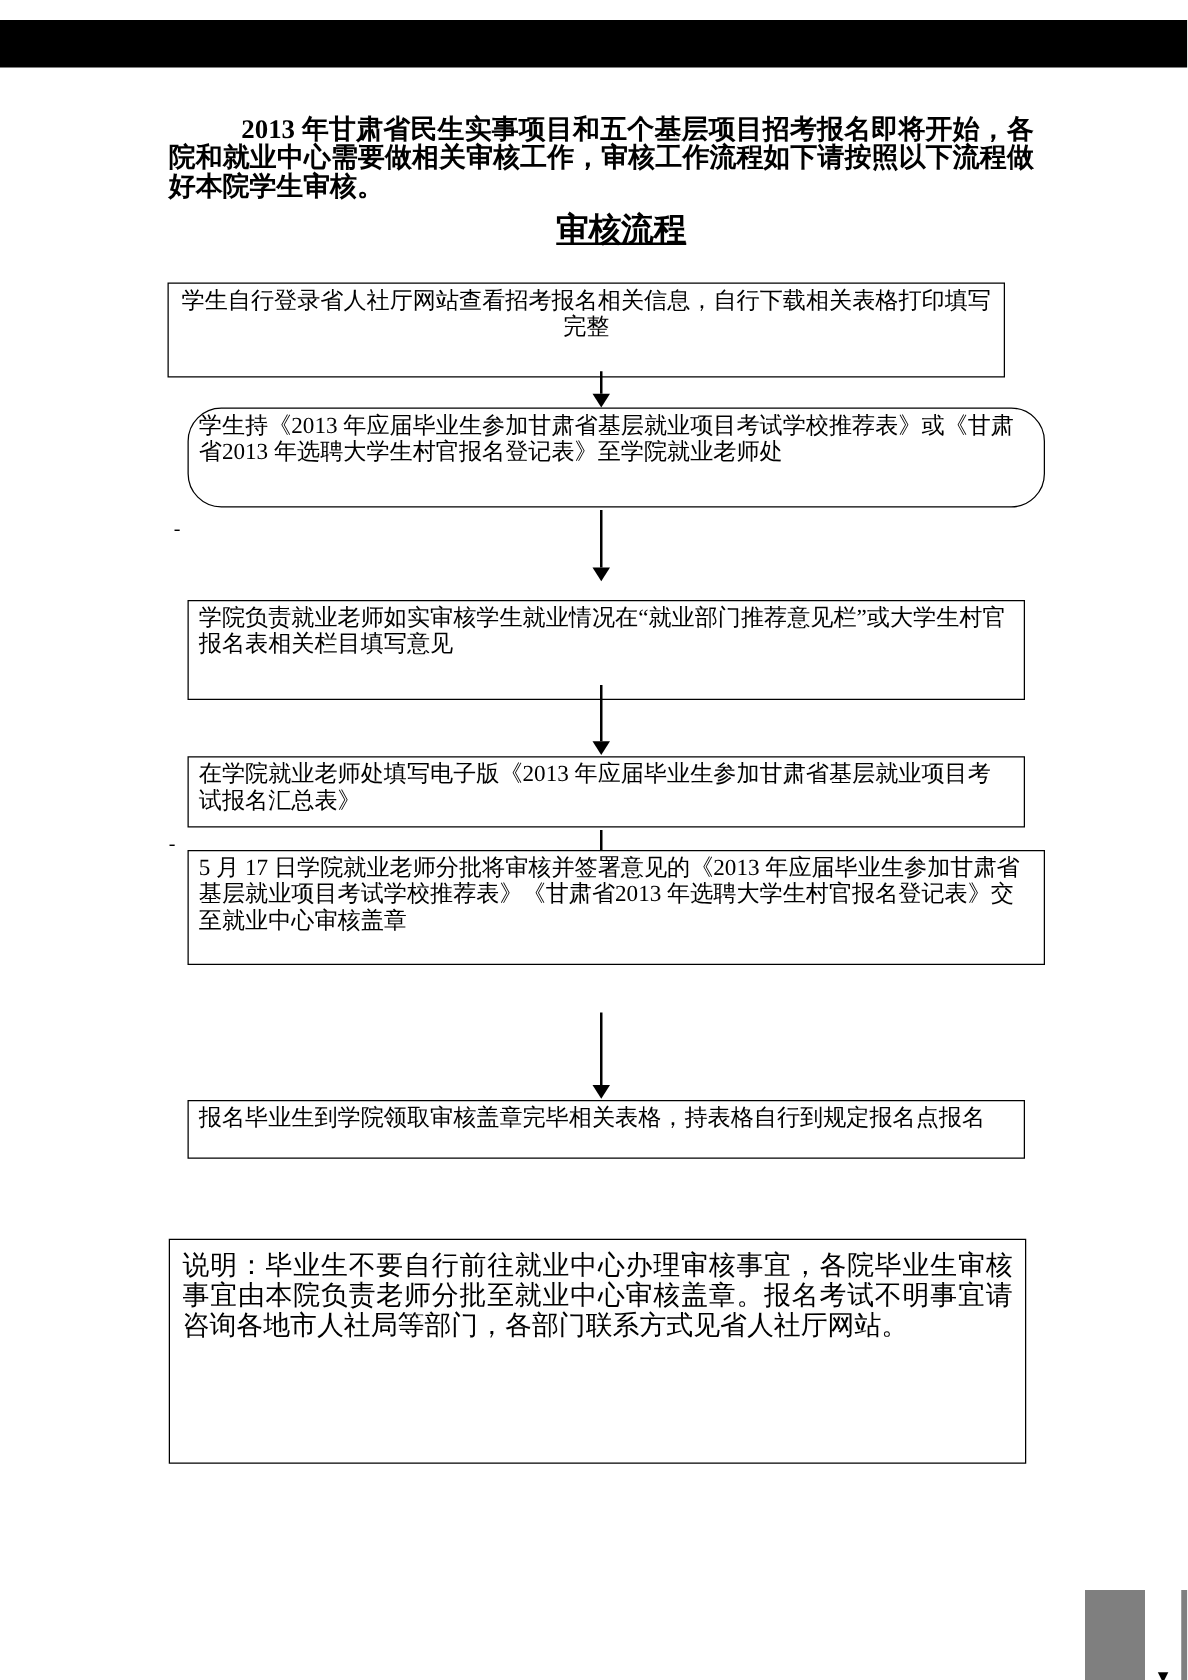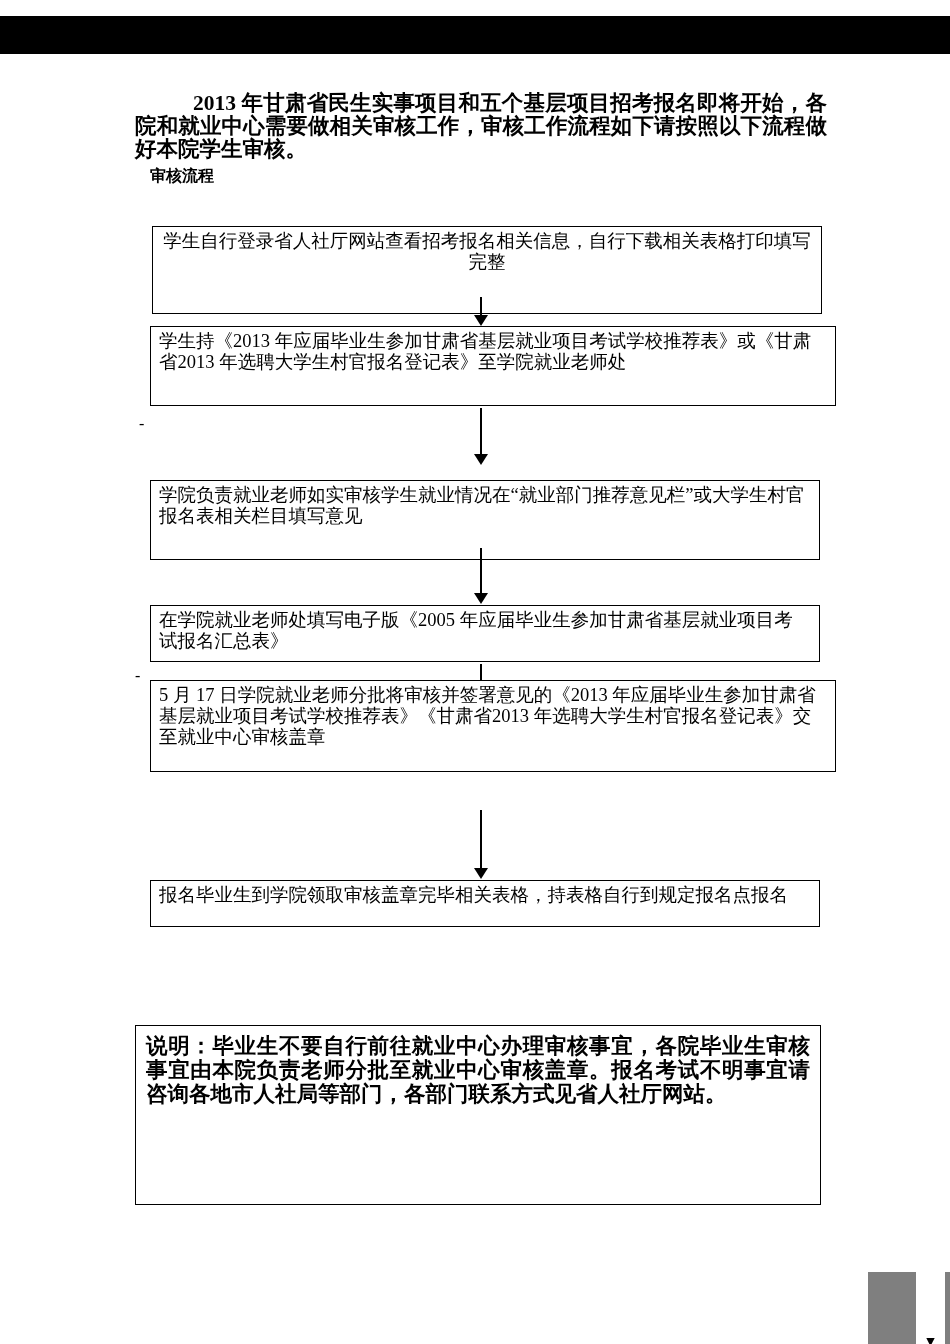--- a/index.html
+++ b/index.html
@@ -11,39 +11,39 @@
   .topbar { position:absolute; left:0; top:0; width:950px; height:38px; background:#000000; }
 
   .intro {
     position:absolute; left:135px; top:76px; width:692px;
     font-size:21.5px; line-height:23px; font-weight:bold;
     text-indent:58px; text-align:justify;
   }
 
   .flow-title {
     position:absolute; left:150px; top:150px; width:694px;
-    text-align:left; font-size:16px; font-weight:bold;
+    text-align:center; font-size:26px; font-weight:bold;text-decoration:underline;
   }
 
   .fc-box {
     position:absolute; border:1.5px solid #000;
     font-size:18.5px; line-height:21px; padding:4px 8px;
     background:#ffffff;
   }
-  .b1 { left:152px; top:210px; width:670px; height:88px; text-align:center; }
-  .b2 { left:150px; top:310px; width:686px; height:80px; }
+  .b1 { left:134px; top:210px; width:670px; height:76px; text-align:center; }
+  .b2 { left:150px; top:310px; width:686px; height:80px;border-radius:27px; }
   .b3 { left:150px; top:464px; width:670px; height:80px; }
   .b4 { left:150px; top:589px; width:670px; height:57px; }
   .b5 { left:150px; top:664px; width:686px; height:92px; }
   .b6 { left:150px; top:864px; width:670px; height:47px; }
 
   .note-box {
-    position:absolute; left:135px; top:1009px; width:686px; height:180px;
+    position:absolute; left:135px; top:975px; width:686px; height:180px;
     border:1.5px solid #000; background:#fff;
-    font-size:21.5px; line-height:24px; font-weight:bold;
+    font-size:21.5px; line-height:24px; font-weight:normal;
     padding:8px 10px; text-align:justify;
   }
 
   .arrow { position:absolute; left:473px; width:16px; display:flex; flex-direction:column; align-items:center; }
   .arrow .line { width:2px; background:#000; flex:1 1 auto; }
   .arrow .head { width:0; height:0; border-left:7px solid transparent; border-right:7px solid transparent; border-top:11px solid #000; }
   .a1 { top:281px; height:29px; }
   .a2 { top:392px; height:57px; }
   .a3 { top:532px; height:56px; }
   .a4 { top:648px; height:51px; }
@@ -89,21 +89,21 @@
     <div class="head"></div>
   </div>
 
   <div class="fc-box b3">学院负责就业老师如实审核学生就业情况在“就业部门推荐意见栏”或大学生村官报名表相关栏目填写意见</div>
 
   <div class="arrow a3">
     <div class="line"></div>
     <div class="head"></div>
   </div>
 
-  <div class="fc-box b4">在学院就业老师处填写电子版《2005 年应届毕业生参加甘肃省基层就业项目考试报名汇总表》</div>
+  <div class="fc-box b4">在学院就业老师处填写电子版《2013 年应届毕业生参加甘肃省基层就业项目考试报名汇总表》</div>
 
   <span class="dash d2">-</span>
 
   <div class="arrow a4">
     <div class="line"></div>
     <div class="head"></div>
   </div>
 
   <div class="fc-box b5">5 月 17 日学院就业老师分批将审核并签署意见的《2013 年应届毕业生参加甘肃省基层就业项目考试学校推荐表》《甘肃省2013 年选聘大学生村官报名登记表》交至就业中心审核盖章</div>
 

